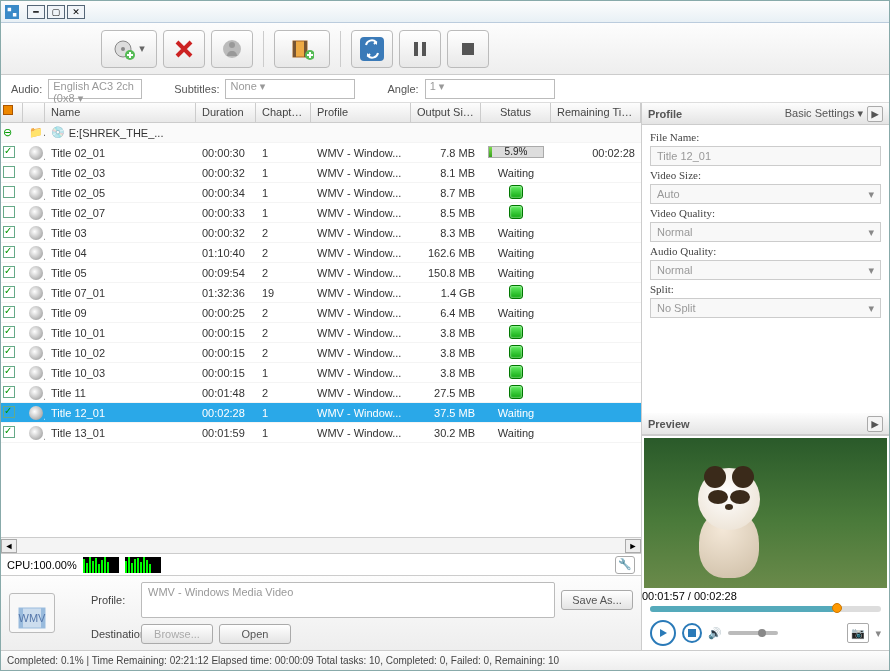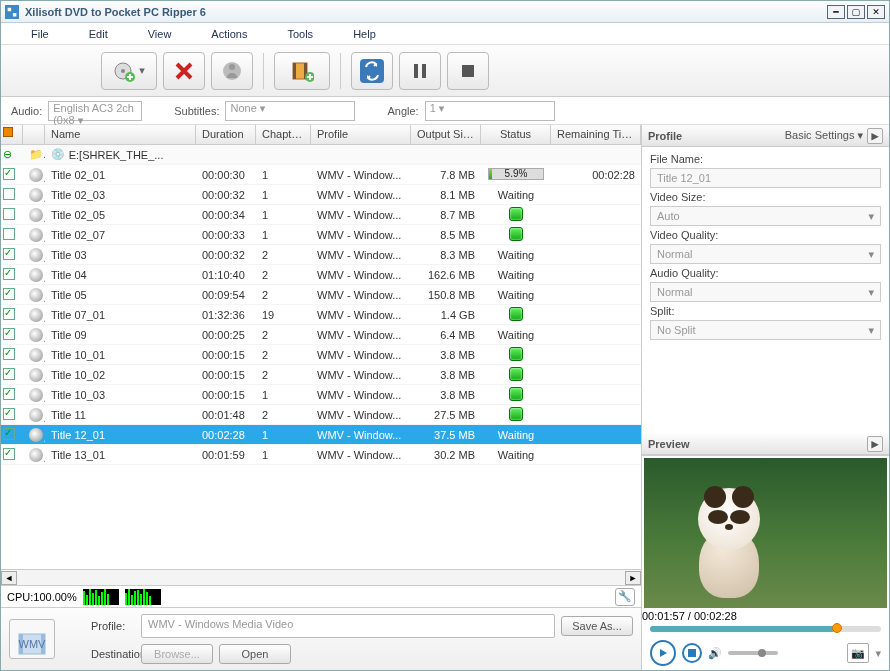--- a/index.html
+++ b/index.html
@@ -41,29 +41,29 @@
 .hscroll .track { flex:1; }
 .cpu { height:22px; border-top:1px solid #ccc; display:flex; align-items:center; padding:0 6px; gap:6px; background:#fff;}
 .cpu .graph { width:36px; height:16px; background:#000; display:inline-block; }
 .cpu .graph span{display:inline-block;width:2px;background:#0f0;margin-right:1px;vertical-align:bottom}
 .cpu .wrench { margin-left:auto; width:20px; height:18px; border:1px solid #aaa; border-radius:3px; display:flex;align-items:center;justify-content:center;cursor:pointer;}
 .bottom { border-top:1px solid #ccc; padding:6px 8px; display:flex; gap:8px; align-items:center; background:linear-gradient(#fdfdfd,#eee); }
 .thumb { width:46px; height:40px; border:1px solid #bbb; border-radius:3px; background:#f8f8f8; display:flex;align-items:flex-end;justify-content:center;}
 .fields { flex:1; display:flex; flex-direction:column; gap:6px; }
 .frow { display:flex; align-items:center; gap:6px; }
 .frow label { width:72px; color:#444;padding-left:28px; }
-.frow .inp { flex:1; height:24px; border:1px solid #bbb; border-radius:2px; background:#fff; color:#999; padding:0 6px; line-height:18px;}
+.frow .inp { flex:1; height:36px; border:1px solid #bbb; border-radius:2px; background:#fff; color:#999; padding:0 6px; line-height:18px;}
 .sbtn { width:72px; height:20px; border:1px solid #aaa; border-radius:3px; background:linear-gradient(#fff,#e4e4e4); cursor:pointer; color:#555;}
 .right { width:247px; display:flex; flex-direction:column; background:#fff; }
 .panel-hdr { height:22px; background:linear-gradient(#fdfdfd,#e4e4e4); border-bottom:1px solid #ccc; display:flex; align-items:center; padding:0 6px; font-weight:bold; color:#555;}
 .panel-hdr .spacer{flex:1}
 .panel-hdr .mini{font-weight:normal;color:#555;margin-right:4px}
 .panel-hdr .arrow{width:16px;height:16px;border:1px solid #aaa;border-radius:2px;display:flex;align-items:center;justify-content:center;cursor:pointer;background:#f4f4f4;font-size:9px}
 .props { padding:6px 8px; display:flex; flex-direction:column; gap:3px; }
-.props label { color:#444; }
+.props label { color:#444;font-family:Liberation Serif, serif; }
 .props .pin { height:20px; border:1px solid #ccc; background:#f8f8f8; color:#999; padding:0 6px; line-height:18px; display:flex; align-items:center;}
 .props .pin .dd{margin-left:auto;color:#888}
 .preview { flex:1; display:flex; flex-direction:column; border-top:1px solid #ccc; }
 .vid { height:150px; background:#000; margin:2px; position:relative; overflow:hidden;}
 .vid .scene{position:absolute;inset:0;background:linear-gradient(#2a5a2a 0%,#4a7a3a 55%,#6a8a4a 100%)}
 .vid .char{position:absolute;left:40px;bottom:10px;width:90px;height:110px;}
 .vid .body2{width:60px;height:70px;background:radial-gradient(circle at 40% 30%,#f4e8d8,#cdbda5);border-radius:50% 50% 40% 40%;position:absolute;bottom:0;left:15px}
 .vid .head{width:62px;height:62px;border-radius:50%;background:radial-gradient(circle at 45% 40%,#fff,#e8dccb);position:absolute;top:0;left:14px}
 .vid .ear{width:22px;height:22px;border-radius:50%;background:#3a2a1a;position:absolute}
 .vid .ear.l{top:-2px;left:6px}.vid .ear.r{top:-2px;right:6px}
@@ -83,34 +83,25 @@
 </style>
 </head>
 <body>
 
 <div class="window">
  <div class="titlebar">
   <svg class="logo" viewBox="0 0 16 16">
         <rect width="16" height="16" fill="#3a8ac8"></rect>
         <path d="M3 3h4v4H3zM9 9h4v4H9z" fill="#fff"></path>
       </svg>
-  <span class="title">Xilisoft DVD to Pocket PC Ripper 6</span>
   <div class="winbtn">━</div>
   <div class="winbtn">▢</div>
   <div class="winbtn">✕</div>
  </div>
 
- <div class="menubar">
-  <span>File</span>
-  <span>Edit</span>
-  <span>View</span>
-  <span>Actions</span>
-  <span>Tools</span>
-  <span>Help</span>
- </div>
 
  <div class="toolbar">
   <div class="tbtn wide">
         <svg viewBox="0 0 24 24">
           <circle cx="10" cy="12" r="8" fill="#ddd" stroke="#888"></circle>
           <circle cx="10" cy="12" r="2" fill="#888"></circle>
           <circle cx="17" cy="18" r="5" fill="#5b5"></circle>
           <path d="M17 15v6M14 18h6" stroke="#fff" stroke-width="2"></path>
         </svg>
         <span style="margin-left:2px;color:#666">▾</span>
@@ -473,13 +464,14 @@
      <div class="vol">
               <div class="vk"></div>
             </div>
      <div class="snap">📷</div>
      <span style="color:#888;cursor:pointer">▾</span>
     </div>
    </div>
   </div>
  </div>
 
+ <div class="status">Completed: 0.1% | Time Remaining: 02:21:12 Elapsed time: 00:00:09 Total tasks: 10, Completed: 0, Failed: 0, Remaining: 10</div>
 </div>
 
 </body></html>

